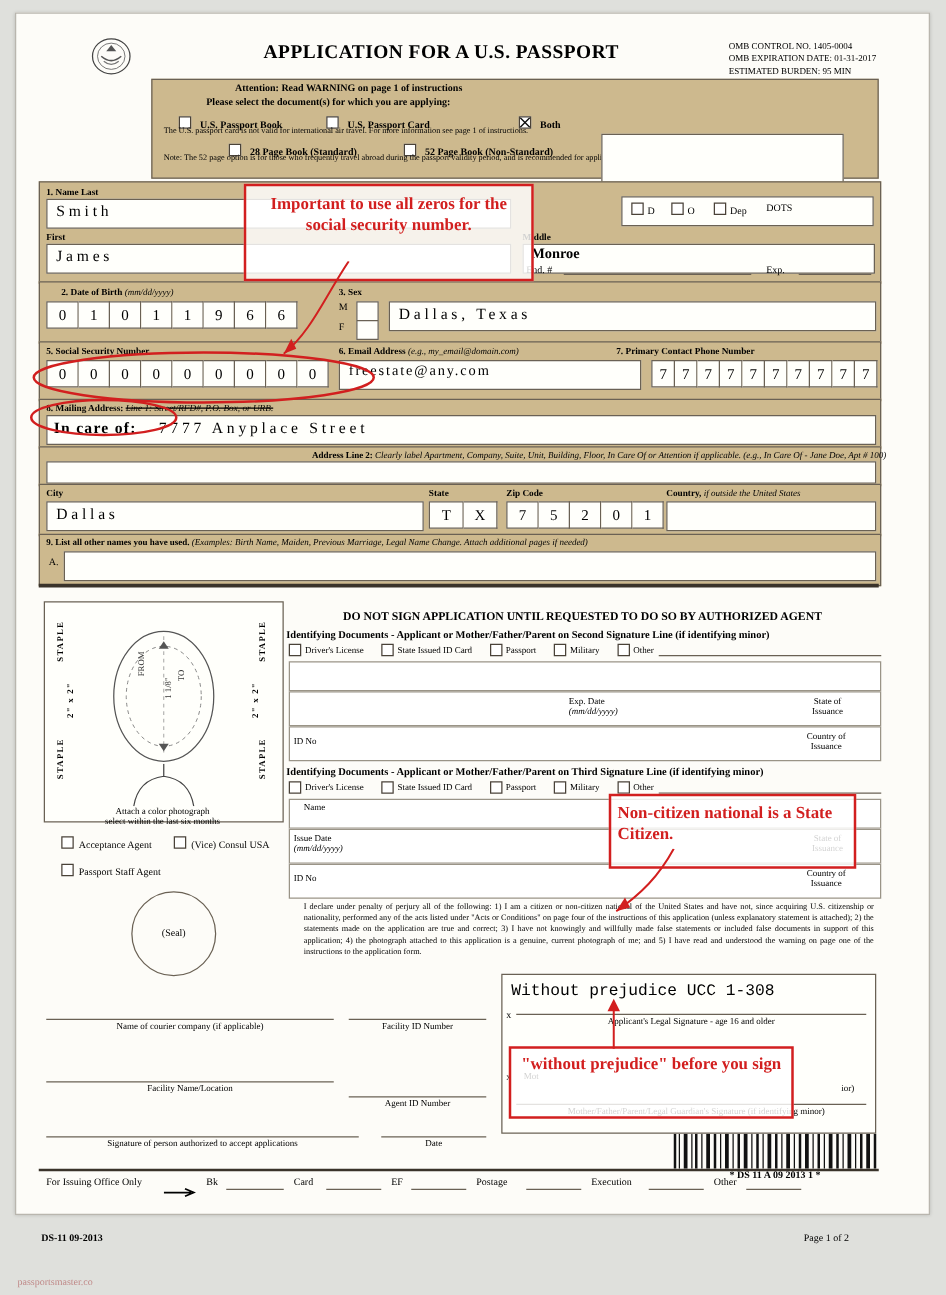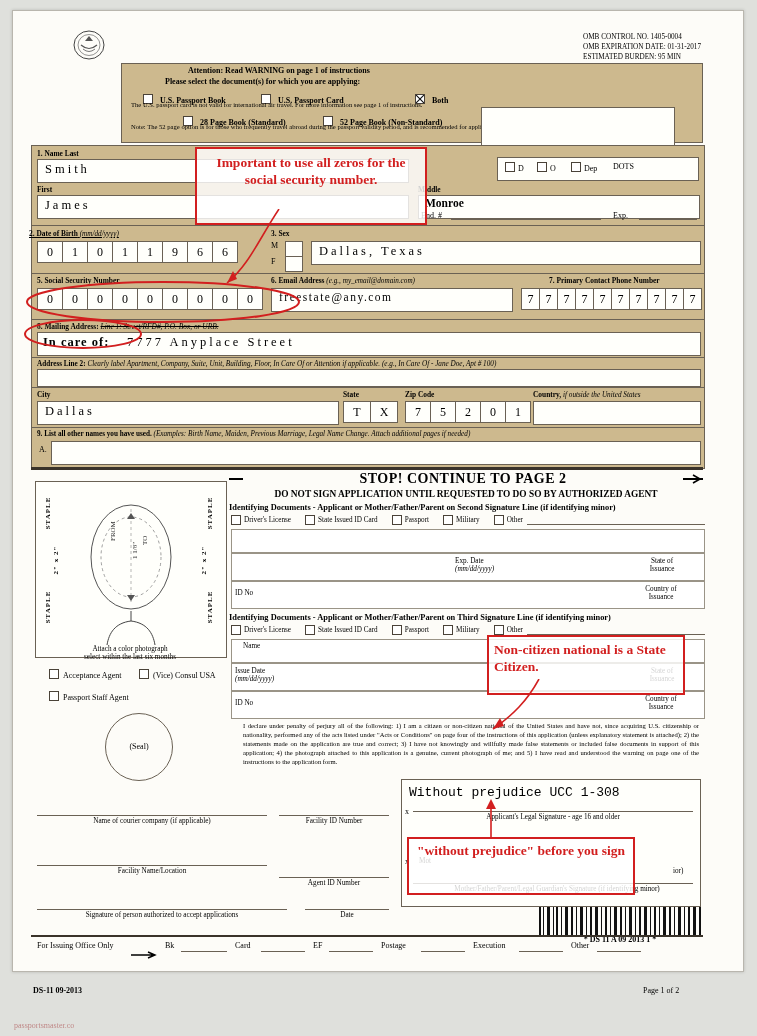--- a/index.html
+++ b/index.html
@@ -35,20 +35,21 @@
 
     <div class="hdr" style="left:56px;top:14px;width:40px;height:40px;">
       <svg width="40" height="40" viewBox="0 0 40 40">
         <ellipse cx="20" cy="20" rx="15" ry="14" fill="none" stroke="#444" stroke-width="1"></ellipse>
         <ellipse cx="20" cy="20" rx="11" ry="10.5" fill="none" stroke="#666" stroke-width=".7"></ellipse>
         <path d="M20 11 l4 5 h-8 z" fill="#555"></path>
         <path d="M12 20 q8 7 16 0" fill="none" stroke="#555" stroke-width="1.2"></path>
         <path d="M14 24 q6 5 12 0" fill="none" stroke="#777" stroke-width="1"></path>
       </svg>
     </div>
+    <div class="hdr title" style="left:150px;top:22px;width:380px;">APPLICATION FOR A U.S. PASSPORT</div>
     <div class="hdr tiny7" style="left:570px;top:22px;">OMB CONTROL NO. 1405-0004</div>
     <div class="hdr tiny7" style="left:570px;top:32px;">OMB EXPIRATION DATE: 01-31-2017</div>
     <div class="hdr tiny7" style="left:570px;top:42px;">ESTIMATED BURDEN: 95 MIN</div>
 
     <div class="segtan" style="left:108px;top:52px;width:580px;height:78px;"></div>
     <div class="hdr tiny8" style="left:175px;top:55px;font-weight:bold;">Attention: Read WARNING on page 1 of instructions</div>
     <div class="hdr tiny8" style="left:152px;top:66px;font-weight:bold;">Please select the document(s) for which you are applying:</div>
 
     <div class="hdr" style="left:130px;top:78px;">
       <span class="cbx"></span>
@@ -98,21 +99,21 @@
     <div class="hdr tiny8" style="left:524px;top:151px;"><span class="cbx"></span><span style="margin-left:3px;">O</span></div>
     <div class="hdr tiny8" style="left:558px;top:151px;"><span class="cbx"></span><span style="margin-left:3px;">Dep</span></div>
     <div class="hdr tiny8" style="left:600px;top:151px;">DOTS</div>
 
     <div class="hdr tiny8" style="left:408px;top:200px;">End. #</div>
     <div class="hdr tiny8" style="left:600px;top:200px;">Exp.</div>
     <div class="hdr" style="left:438px;top:208px;width:150px;border-bottom:1px solid #6a6154;"></div>
     <div class="hdr" style="left:626px;top:208px;width:58px;border-bottom:1px solid #6a6154;"></div>
 
     <div class="segtan" style="left:18px;top:214px;width:672px;height:48px;"></div>
-    <div class="hdr lbl" style="left:16px;top:218px;text-decoration:underline;">
+    <div class="hdr lbl" style="left:36px;top:218px;">
       <span>2.  Date of Birth</span>
       <span class="lblit">(mm/dd/yyyy)</span>
     </div>
     <div class="cellrow" id="dobRow" style="left:24px;top:230px;">
         <div class="cell" style="width: 24px;">0</div>
         <div class="cell" style="width: 24px;">1</div>
         <div class="cell" style="width: 24px;">0</div>
         <div class="cell" style="width: 24px;">1</div>
         <div class="cell" style="width: 24px;">1</div>
         <div class="cell" style="width: 24px;">9</div>
@@ -143,21 +144,21 @@
         <div class="cell" style="width: 24px;">0</div>
       </div>
 
     <div class="hdr lbl" style="left:258px;top:265px;">
       <span>6.  Email Address</span>
       <span class="lblit">(e.g., my_email@domain.com)</span>
     </div>
     <div class="seg" style="left:258px;top:277px;width:240px;height:22px;"></div>
     <div class="hdr" style="left:266px;top:280px;font-size:11.5px;letter-spacing:1.5px;">freestate@any.com</div>
 
-    <div class="hdr lbl" style="left:536px;top:265px;">7.  Primary Contact Phone Number</div>
+    <div class="hdr lbl" style="left:480px;top:265px;">7.  Primary Contact Phone Number</div>
     <div class="cellrow" id="phoneRow" style="left:508px;top:277px;">
         <div class="cell" style="width: 17px;">7</div>
         <div class="cell" style="width: 17px;">7</div>
         <div class="cell" style="width: 17px;">7</div>
         <div class="cell" style="width: 17px;">7</div>
         <div class="cell" style="width: 17px;">7</div>
         <div class="cell" style="width: 17px;">7</div>
         <div class="cell" style="width: 17px;">7</div>
         <div class="cell" style="width: 17px;">7</div>
         <div class="cell" style="width: 17px;">7</div>
@@ -167,21 +168,21 @@
     <div class="segtan" style="left:18px;top:308px;width:672px;height:38px;"></div>
     <div class="hdr lbl" style="left:24px;top:311px;">
       <span>8.  Mailing Address:</span>
       <span style="text-decoration:line-through;font-weight:normal;font-style:italic;">Line 1: Street/RFD#, P.O. Box, or URB.</span>
     </div>
     <div class="seg" style="left:24px;top:321px;width:662px;height:22px;"></div>
     <div class="hdr fieldval" style="left:30px;top:324px;font-weight:bold;letter-spacing:1px;">In care of:</div>
     <div class="hdr fieldval" style="left:114px;top:324px;">7777 Anyplace Street</div>
 
     <div class="segtan" style="left:18px;top:346px;width:672px;height:30px;"></div>
-    <div class="hdr tiny7" style="left:24px;top:349px;width:660px;">
+    <div class="hdr tiny7" style="left:36px;top:349px;width:660px;text-align:right;">
       <b>Address Line 2:</b>
       <i>Clearly label Apartment, Company, Suite, Unit, Building, Floor, In Care Of or Attention if applicable. (e.g., In Care Of - Jane Doe, Apt # 100)</i>
     </div>
     <div class="seg" style="left:24px;top:358px;width:662px;height:16px;"></div>
 
     <div class="segtan" style="left:18px;top:376px;width:672px;height:40px;"></div>
     <div class="hdr lbl" style="left:24px;top:379px;">City</div>
     <div class="seg" style="left:24px;top:390px;width:300px;height:22px;"></div>
     <div class="hdr fieldval" style="left:32px;top:393px;">Dallas</div>
 
@@ -208,31 +209,20 @@
 
     <div class="segtan" style="left:18px;top:416px;width:672px;height:40px;"></div>
     <div class="hdr tiny7" style="left:24px;top:419px;width:660px;">
       <b>9.  List all other names you have used.</b>
       <i>(Examples: Birth Name, Maiden, Previous Marriage, Legal Name Change.  Attach additional  pages if needed)</i>
     </div>
     <div class="hdr tiny8" style="left:26px;top:434px;">A.</div>
     <div class="seg" style="left:38px;top:430px;width:648px;height:22px;"></div>
 
     <div class="hdr" style="left:18px;top:456px;width:672px;height:3px;background:#3a332a;"></div>
-    <div class="hdr" style="left:216px;top:460px;width:474px;">
-      <div style="display:flex;align-items:center;">
-        <div style="flex:0 0 14px;height:2px;background:#000;"></div>
-        <div style="flex:1;text-align:center;font-size:14px;font-weight:bold;letter-spacing:.5px;">STOP!  CONTINUE TO PAGE 2</div>
-        <div style="flex:0 0 20px;height:2px;background:#000;position:relative;">
-          <svg width="20" height="10" style="position:absolute;left:0;top:-4px;">
-              <path d="M0 5 L16 5 M10 1 L17 5 L10 9" stroke="#000" stroke-width="1.6" fill="none"></path>
-            </svg>
-        </div>
-      </div>
-    </div>
     <div class="hdr" style="left:216px;top:478px;width:474px;text-align:center;font-size:9.4px;font-weight:bold;">DO NOT SIGN APPLICATION UNTIL REQUESTED TO DO SO BY AUTHORIZED AGENT</div>
 
     <div class="seg" style="left:22px;top:470px;width:190px;height:175px;"></div>
     <div class="hdr stapleTxt rot" style="left:10px;top:498px;width:50px;text-align:center;">STAPLE</div>
     <div class="hdr stapleTxt rot" style="left:10px;top:592px;width:50px;text-align:center;">STAPLE</div>
     <div class="hdr stapleTxt rot" style="left:172px;top:498px;width:50px;text-align:center;">STAPLE</div>
     <div class="hdr stapleTxt rot" style="left:172px;top:592px;width:50px;text-align:center;">STAPLE</div>
     <div class="hdr stapleTxt rot" style="left:18px;top:545px;width:50px;text-align:center;">2" x 2"</div>
     <div class="hdr stapleTxt rot" style="left:166px;top:545px;width:50px;text-align:center;">2" x 2"</div>
 

